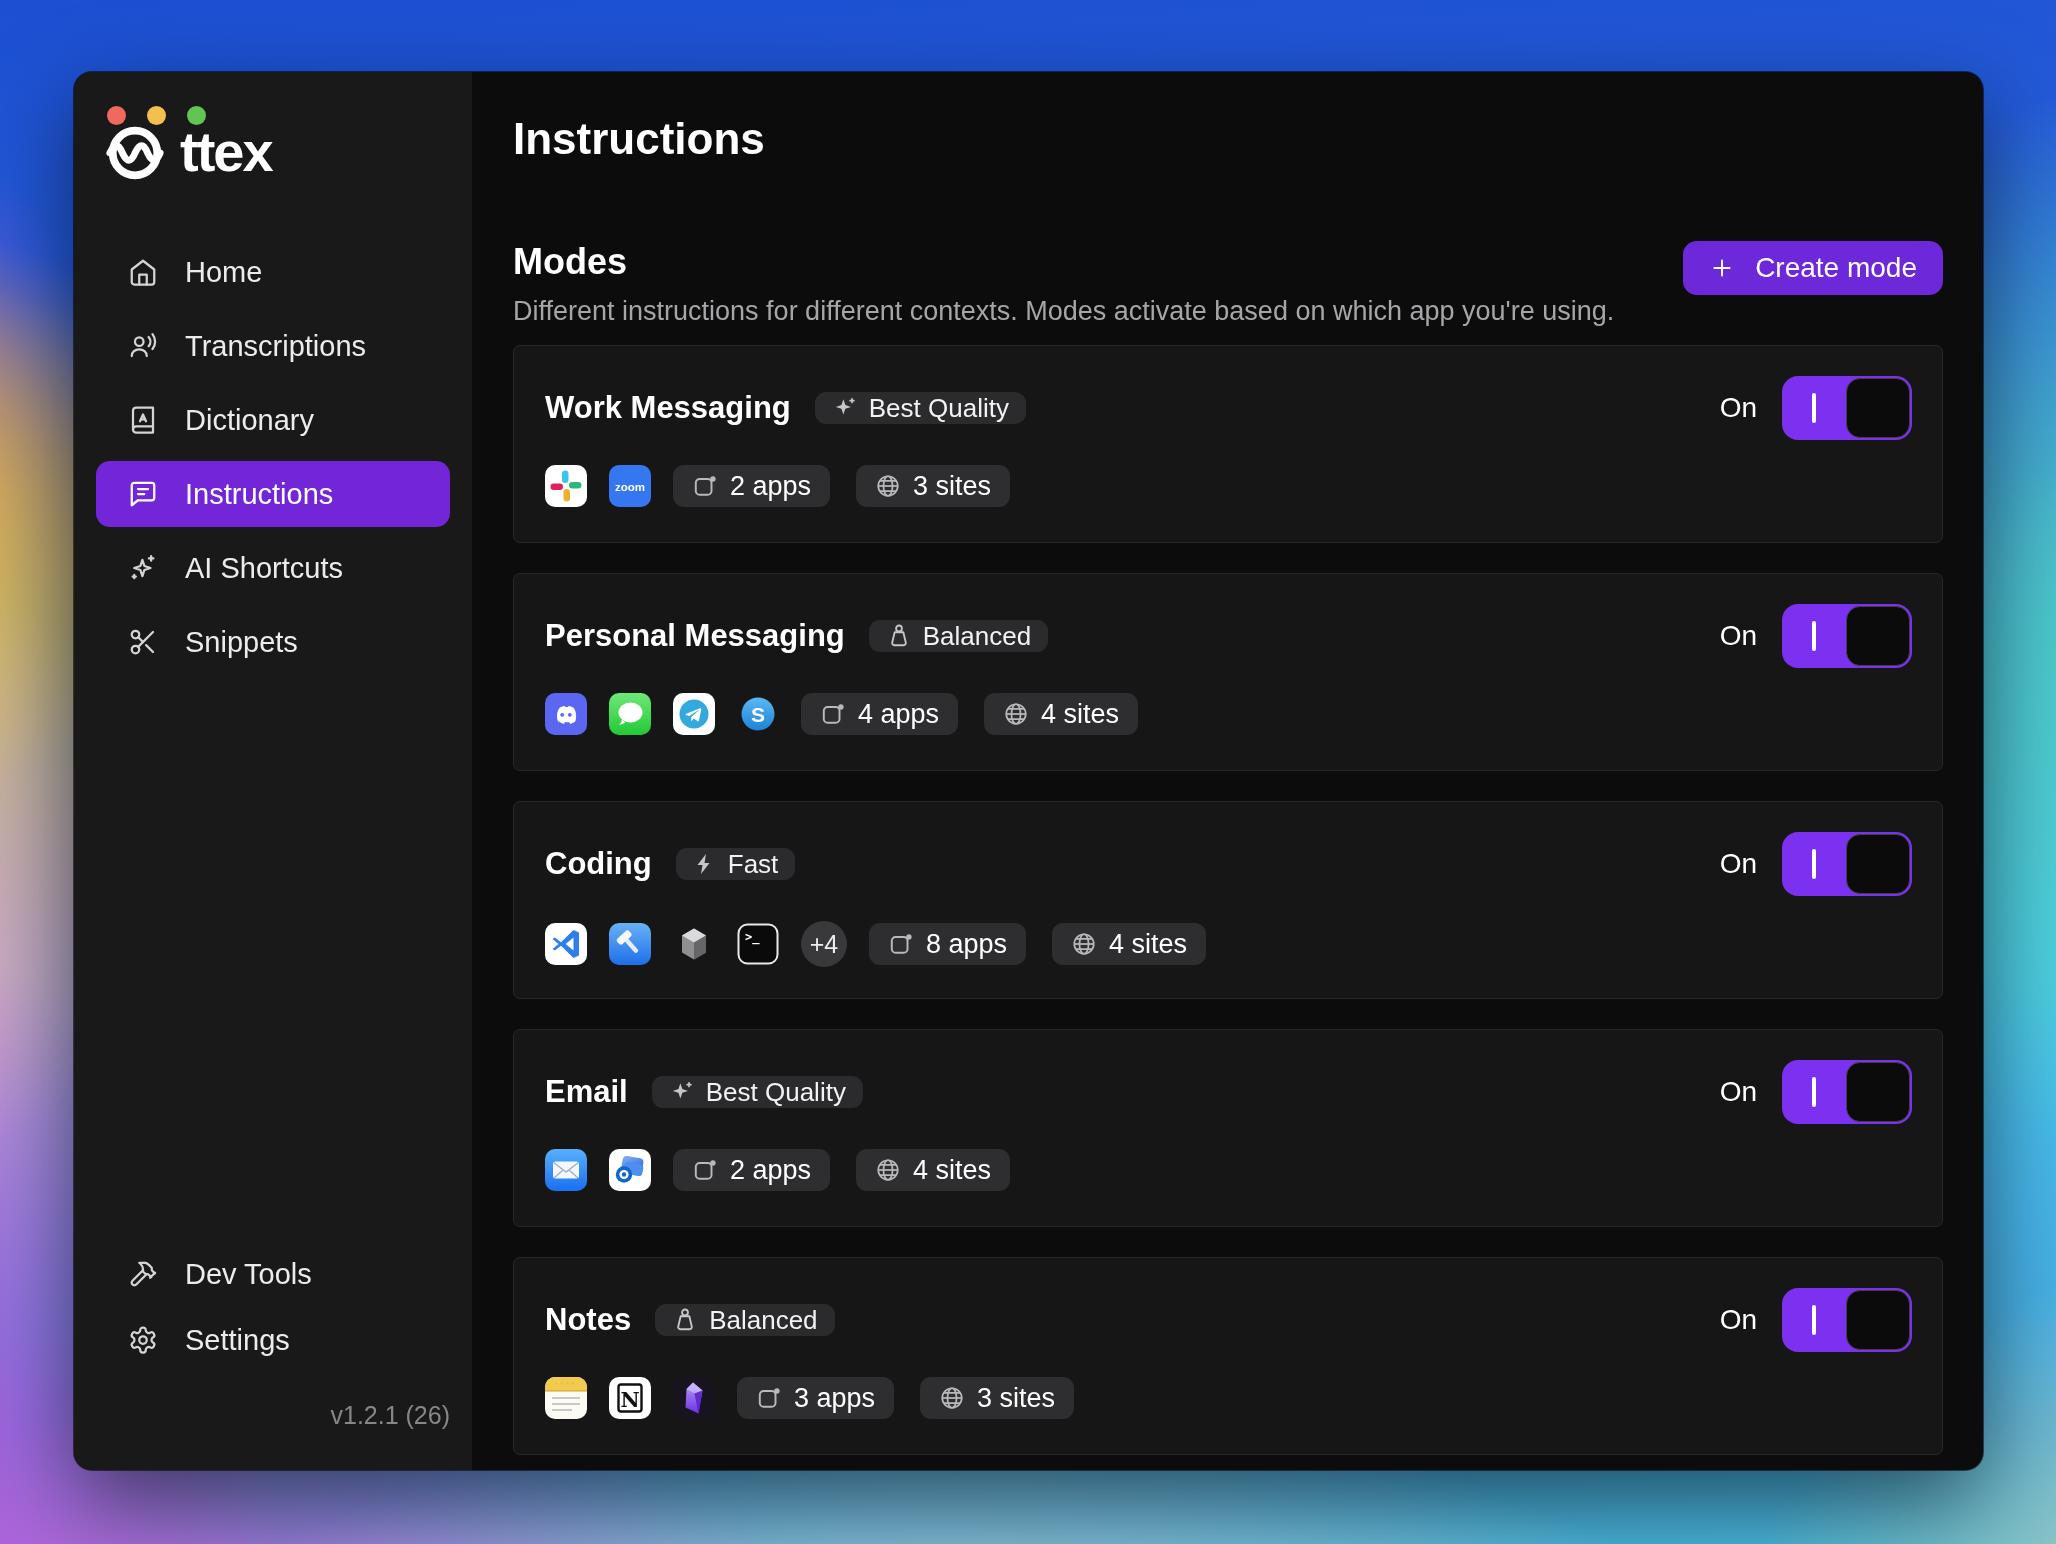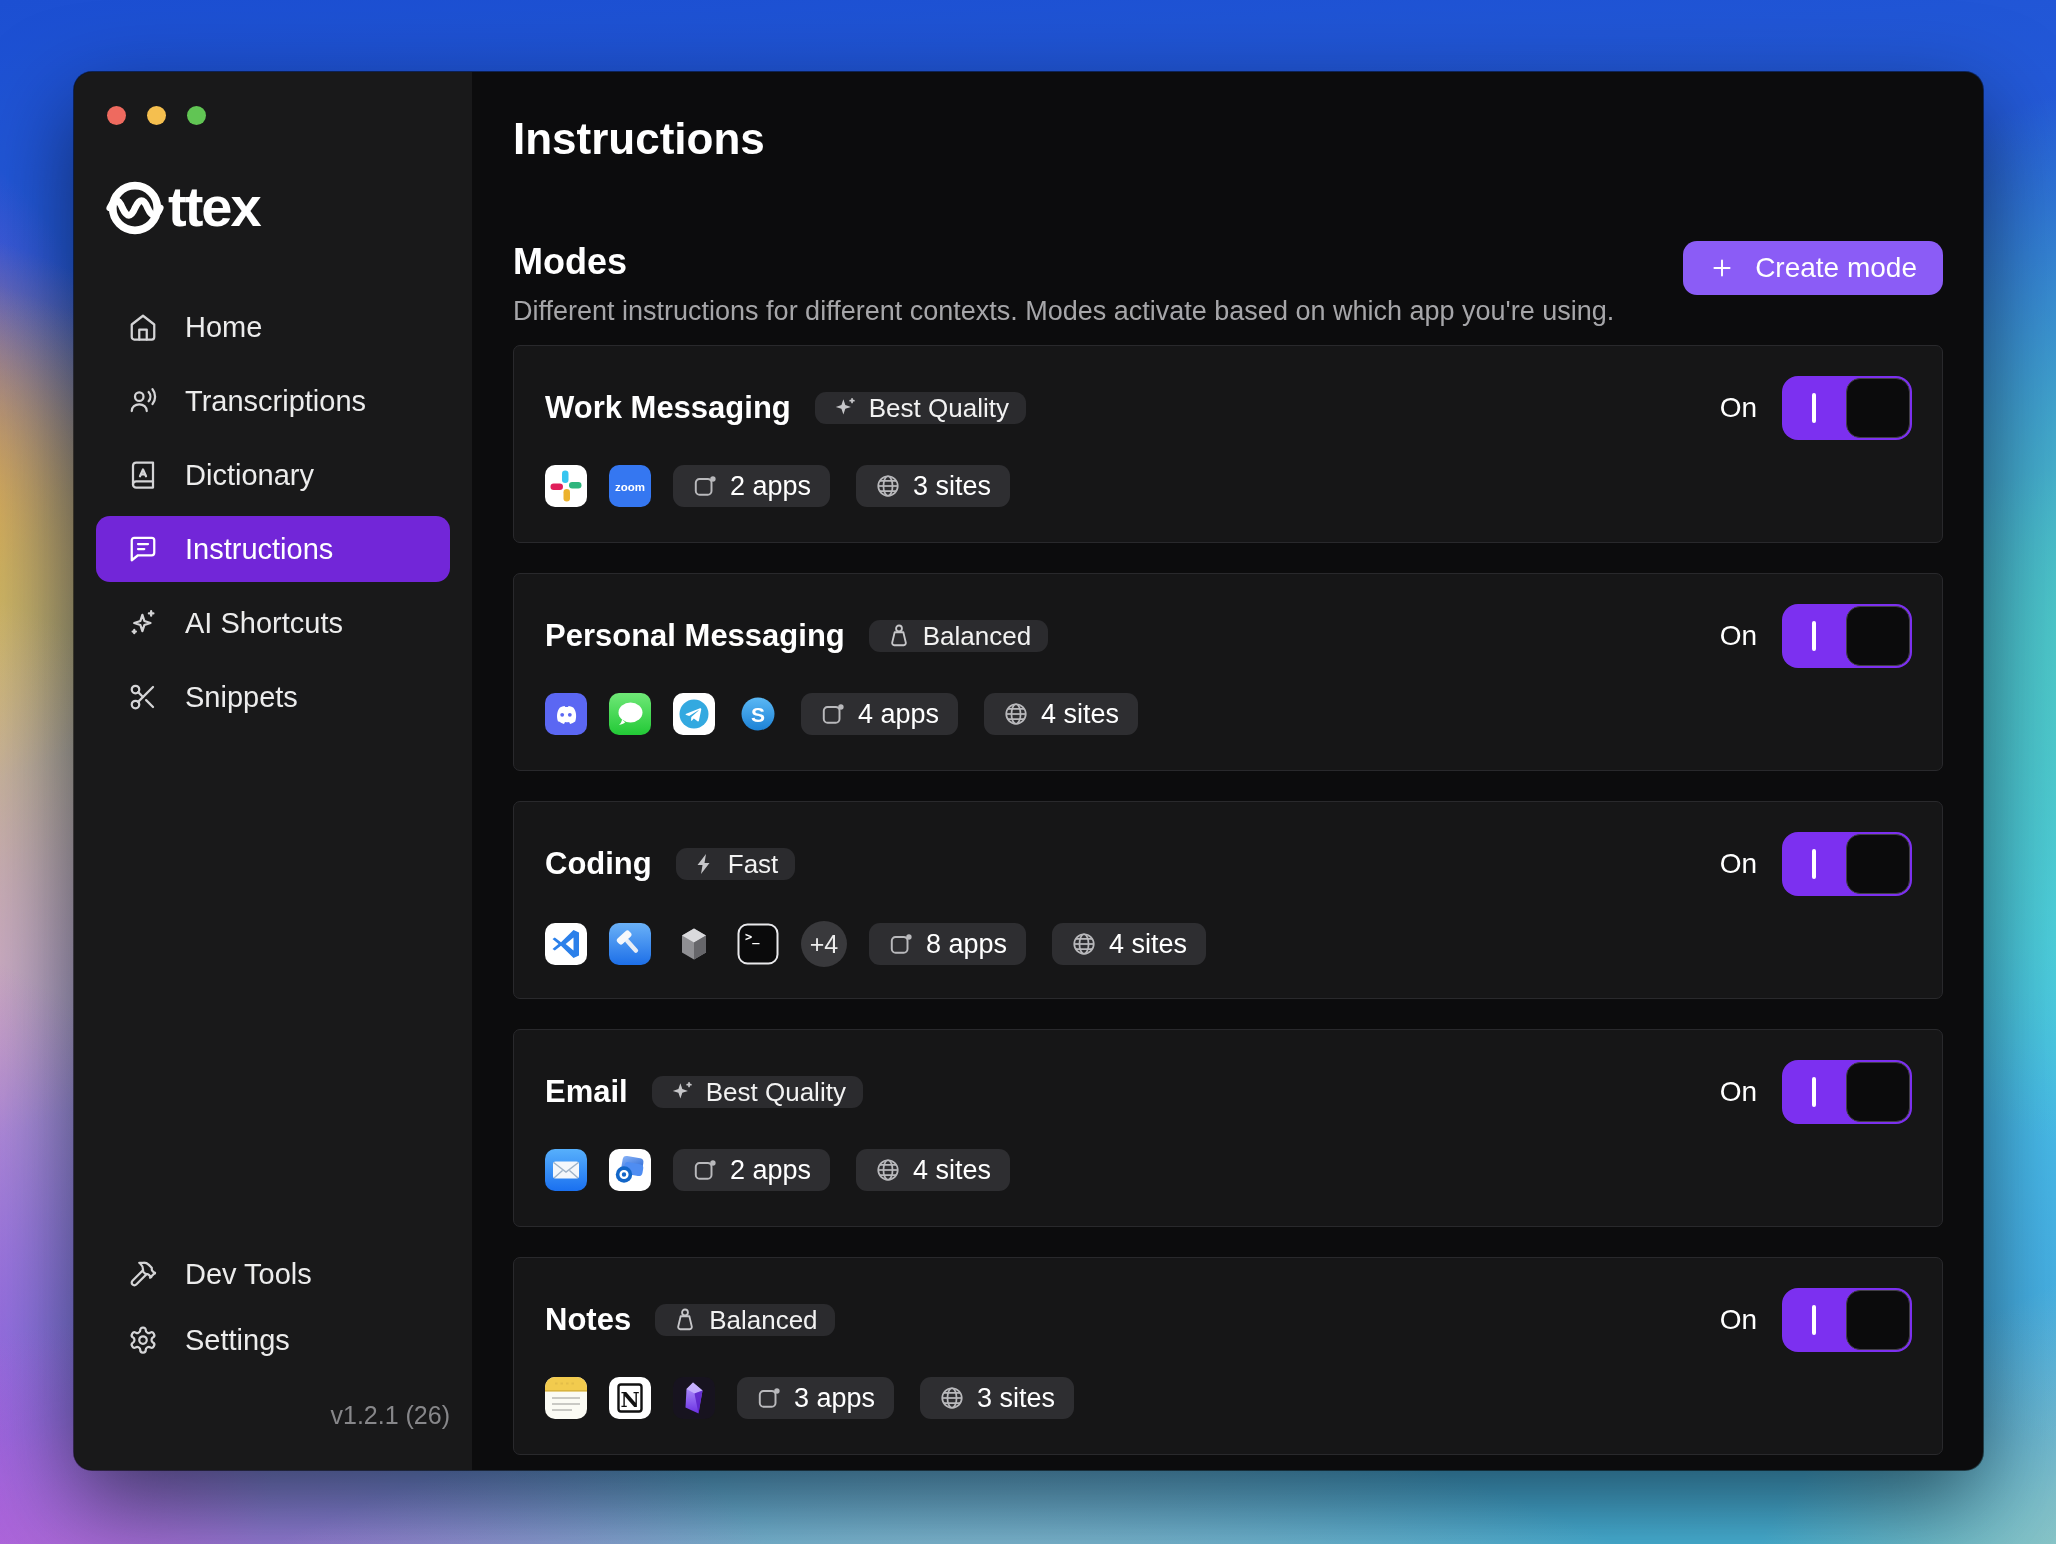--- a/index.html
+++ b/index.html
@@ -23,37 +23,37 @@
   .window{
     position:absolute;left:74px;top:72px;width:1909px;height:1398px;
     background:#0c0c0d;border-radius:18px;display:flex;overflow:hidden;
     box-shadow:0 34px 90px rgba(0,0,0,.55), 0 0 0 1px rgba(0,0,0,.55);
   }
   
   .sidebar{width:398px;flex-shrink:0;background:#19191a;display:flex;flex-direction:column;position:relative;}
   .traffic{position:absolute;top:34px;left:33px;display:flex;gap:21px;}
   .dot{width:19px;height:19px;border-radius:50%;}
   .dot.red{background:#ee6a5f;} .dot.yellow{background:#f5bf4f;} .dot.green{background:#61c554;}
-  .logo{margin:104px 0 0 30px;display:flex;align-items:center;gap:2px;}
+  .logo{margin:49px 0 0 30px;display:flex;align-items:center;gap:14px;}
   .logo svg{display:block;}
   .logo-word{color:#fff;font-size:56px;font-weight:800;letter-spacing:-2px;line-height:1;}
   .nav{margin-top:56px;padding:0 22px;display:flex;flex-direction:column;gap:8px;}
   .nav-item{height:66px;border-radius:14px;display:flex;align-items:center;padding-left:32px;gap:27px;
     font-size:29px;font-weight:500;color:#ececec;cursor:default;}
   .nav-item.active{background:#7226d8;color:#fff;}
   .nav-item svg{flex-shrink:0;}
   .sidebar-bottom{margin-top:auto;padding:0 22px;}
   .version{color:#87878a;font-size:25px;margin:28px 0 40px 12px;text-align:right;}
   
   .main{flex:1;padding:0 40px 0 41px;min-width:0;}
   .page-title{margin-top:42px;font-size:44px;font-weight:700;color:#fff;line-height:1.15;}
   .modes-header{display:flex;align-items:flex-start;margin-top:76px;}
   .modes-heading{font-size:36px;font-weight:700;color:#fff;line-height:1.15;}
   .modes-desc{font-size:27px;color:#a6a6a9;margin-top:13px;line-height:1.2;}
-  .create-btn{margin-left:auto;height:54px;padding:0 26px;border-radius:14px;background:#8b5cf6;
+  .create-btn{margin-left:auto;height:54px;padding:0 26px;border-radius:14px;background:#6d28d9;
     display:flex;align-items:center;gap:20px;color:#fff;font-size:28px;font-weight:500;cursor:default;text-align:center;}
   
   .cards{margin-top:18px;display:flex;flex-direction:column;gap:30px;}
   .card{height:198px;box-sizing:border-box;background:#161617;border:1px solid #29292c;border-radius:7px;
     padding:30px 30px 0 31px;}
   .card-row1{height:64px;display:flex;align-items:center;}
   .card-title{font-size:31px;font-weight:700;color:#fff;}
   .q-badge{margin-left:24px;height:32px;padding:0 17px;border-radius:11px;background:#2b2b2e;
     display:flex;align-items:center;gap:11px;font-size:26px;font-weight:500;color:#f2f2f2;}
   .on-label{margin-left:auto;margin-right:25px;font-size:28px;color:#fff;}

